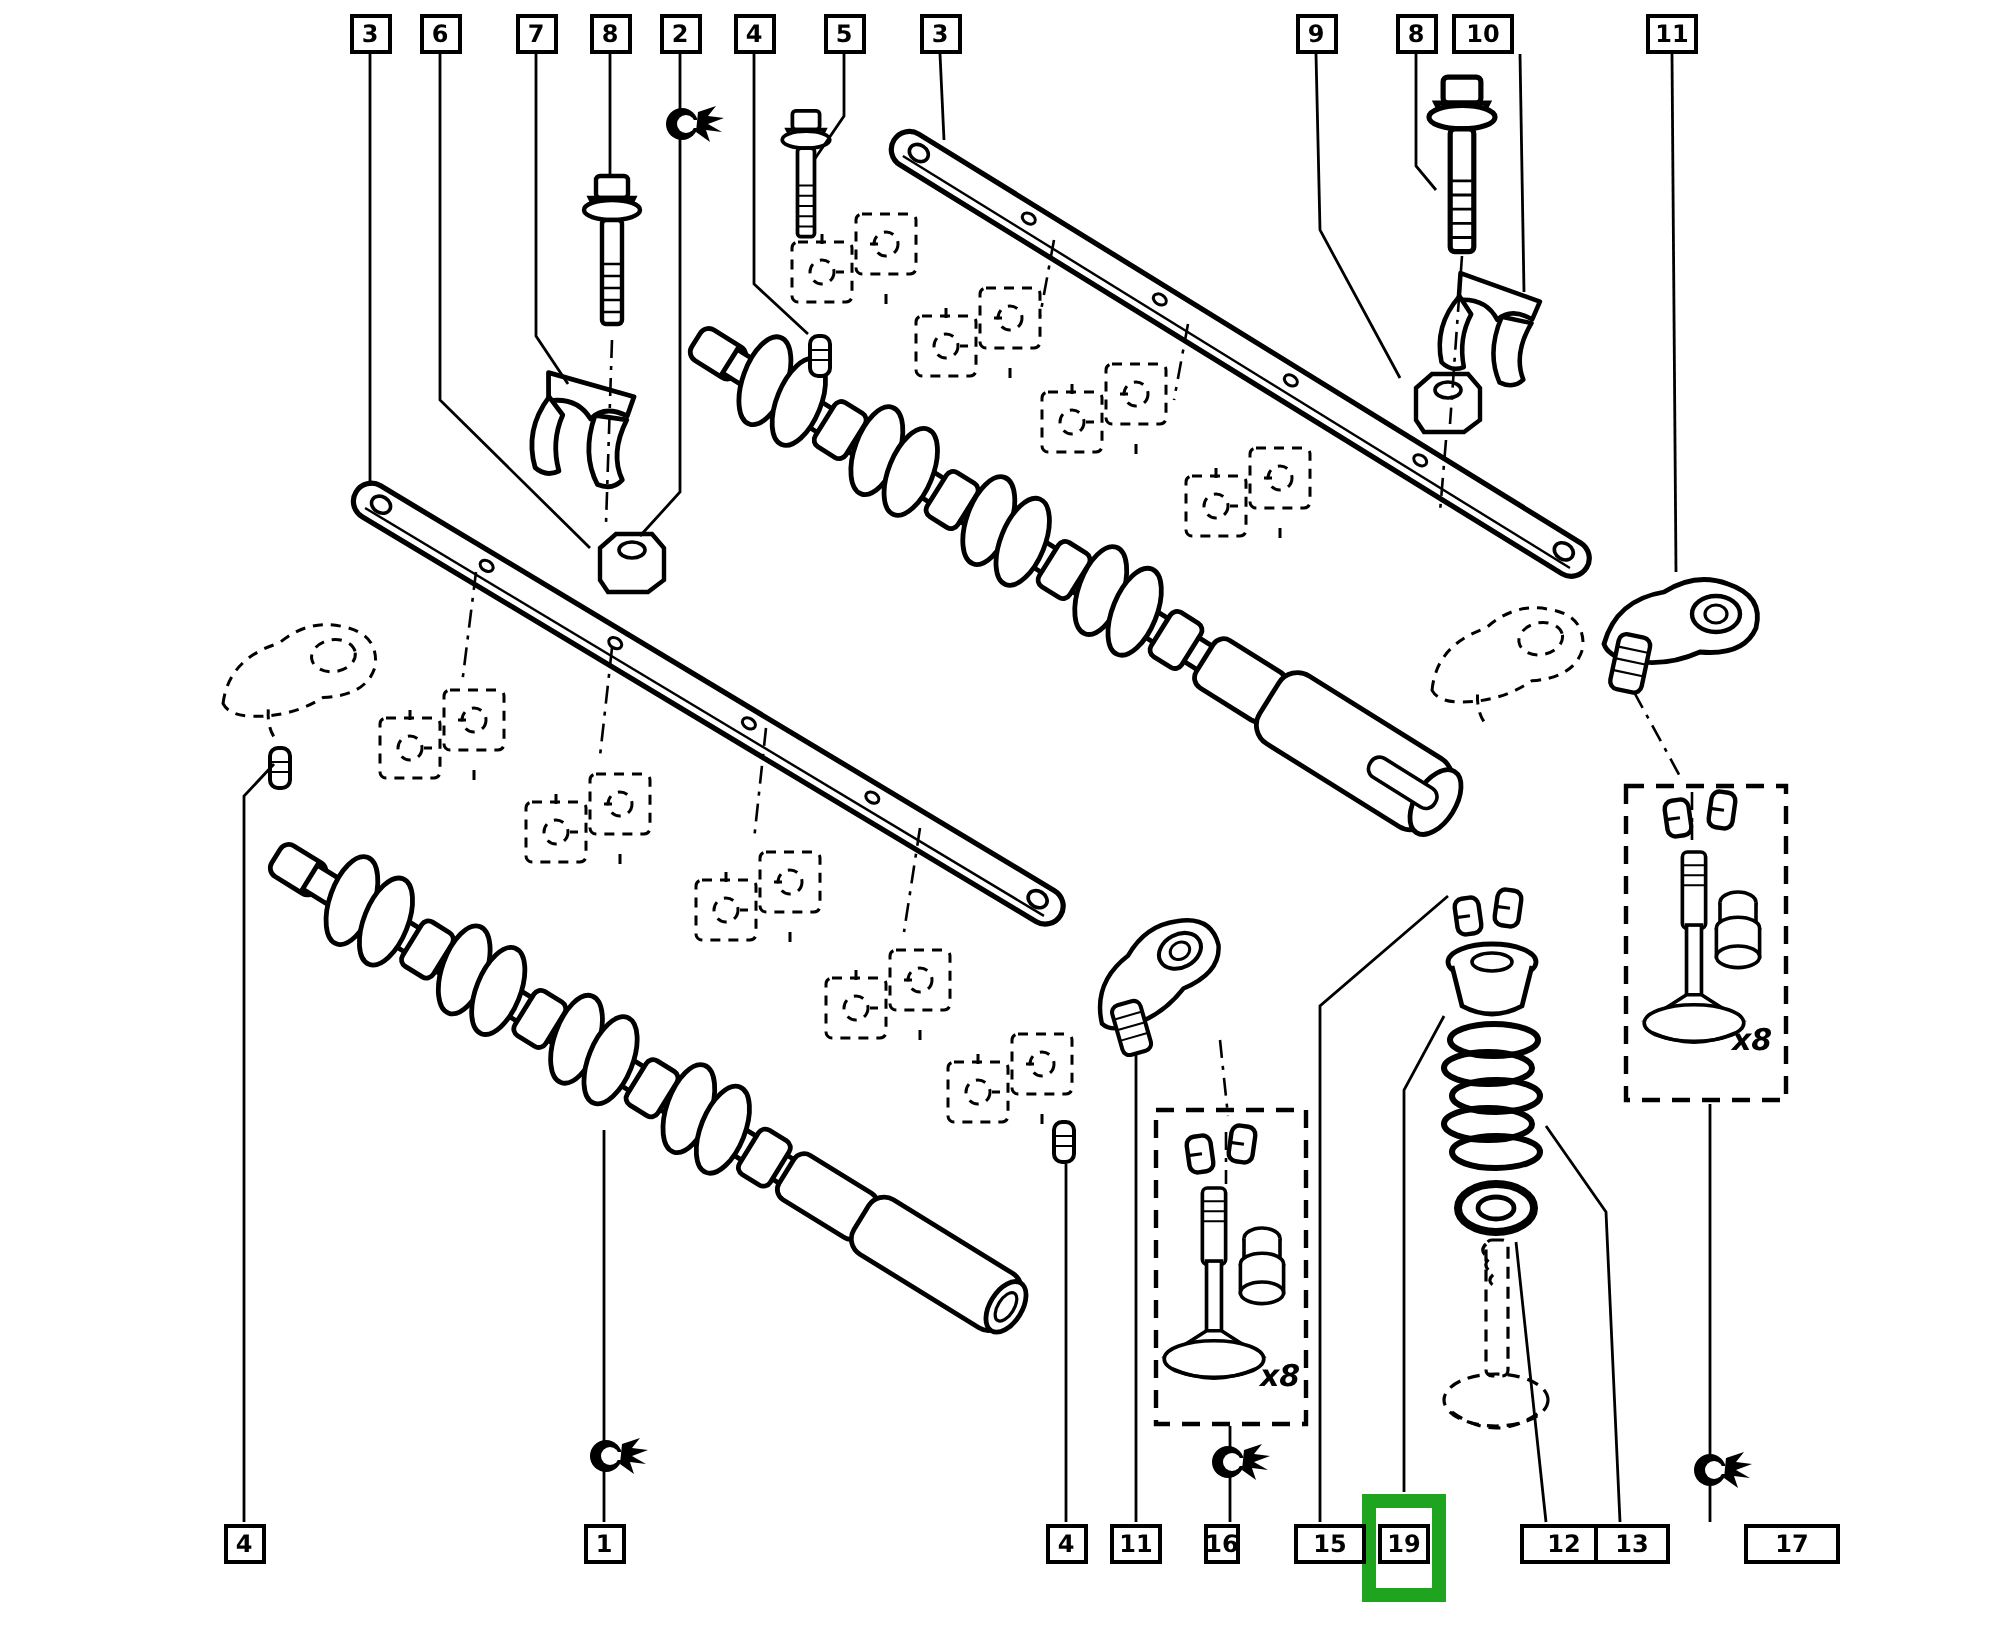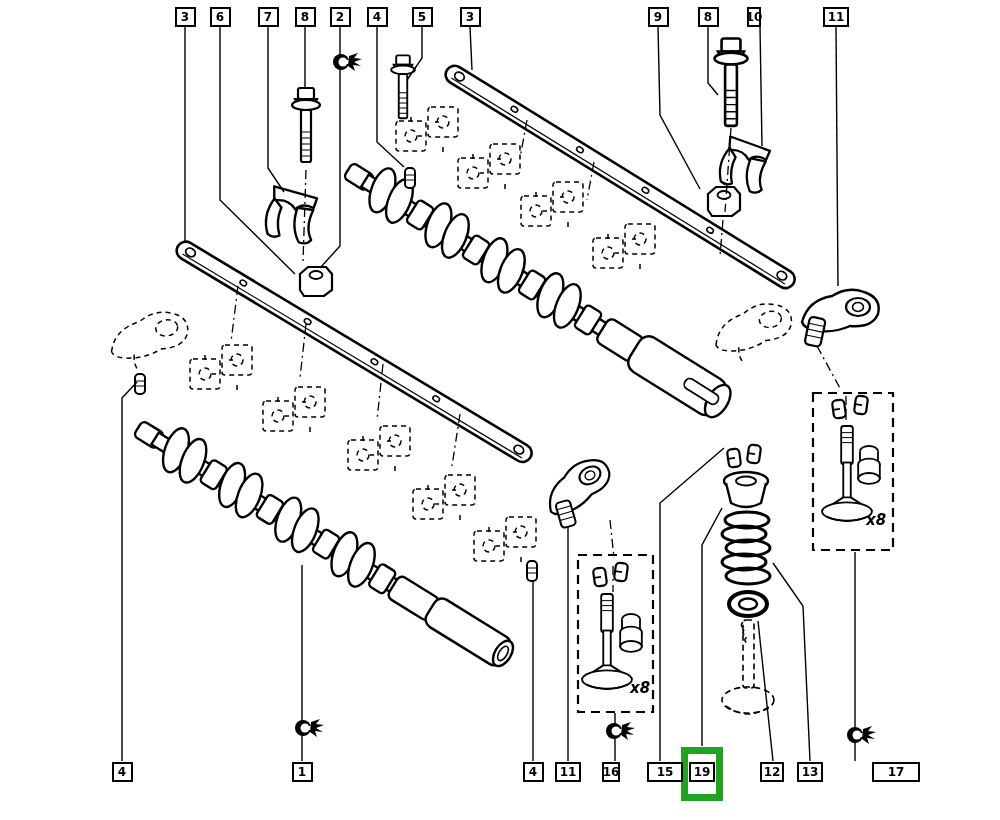--- a/index.html
+++ b/index.html
@@ -279,30 +279,30 @@
       <div class="callout" style="left: 174.5px; top: 7px; width: 21px;">3</div>
       <div class="callout" style="left: 209.5px; top: 7px; width: 21px;">6</div>
       <div class="callout" style="left: 257.5px; top: 7px; width: 21px;">7</div>
       <div class="callout" style="left: 294.5px; top: 7px; width: 21px;">8</div>
       <div class="callout" style="left: 329.5px; top: 7px; width: 21px;">2</div>
       <div class="callout" style="left: 366.5px; top: 7px; width: 21px;">4</div>
       <div class="callout" style="left: 411.5px; top: 7px; width: 21px;">5</div>
       <div class="callout" style="left: 459.5px; top: 7px; width: 21px;">3</div>
       <div class="callout" style="left: 647.5px; top: 7px; width: 21px;">9</div>
       <div class="callout" style="left: 697.5px; top: 7px; width: 21px;">8</div>
-      <div class="callout" style="left: 747px; top: 7px; width: 14px;">10</div>
+      <div class="callout" style="left: 726px; top: 7px; width: 31px;">10</div>
       <div class="callout" style="left: 823px; top: 7px; width: 26px;">11</div>
       <div class="callout" style="left: 111.5px; top: 762px; width: 21px;">4</div>
       <div class="callout" style="left: 291.5px; top: 762px; width: 21px;">1</div>
       <div class="callout" style="left: 522.5px; top: 762px; width: 21px;">4</div>
       <div class="callout" style="left: 555px; top: 762px; width: 26px;">11</div>
       <div class="callout" style="left: 602px; top: 762px; width: 18px;">16</div>
       <div class="callout" style="left: 647px; top: 762px; width: 36px;">15</div>
       <div class="highlight-ring" style="left: 681px; top: 747px; width: 42px; height: 54px; border: 7px solid rgb(31, 164, 31);"></div>
       <div class="callout" style="left: 689px; top: 762px; width: 26px;">19</div>
-      <div class="callout" style="left: 760px; top: 762px; width: 24px;">12</div>
-      <div class="callout" style="left: 797px; top: 762px; width: 26px;">13</div>
+      <div class="callout" style="left: 760px; top: 762px; width: 44px;">12</div>
+      <div class="callout" style="left: 797px; top: 762px; width: 38px;">13</div>
       <div class="callout" style="left: 872px; top: 762px; width: 48px;">17</div>
     </div>
 
   <div class="x8" style="left:630px;top:681px">x8</div>
   <div class="x8" style="left:866px;top:513px">x8</div>
 </div>
 
 </body></html>

